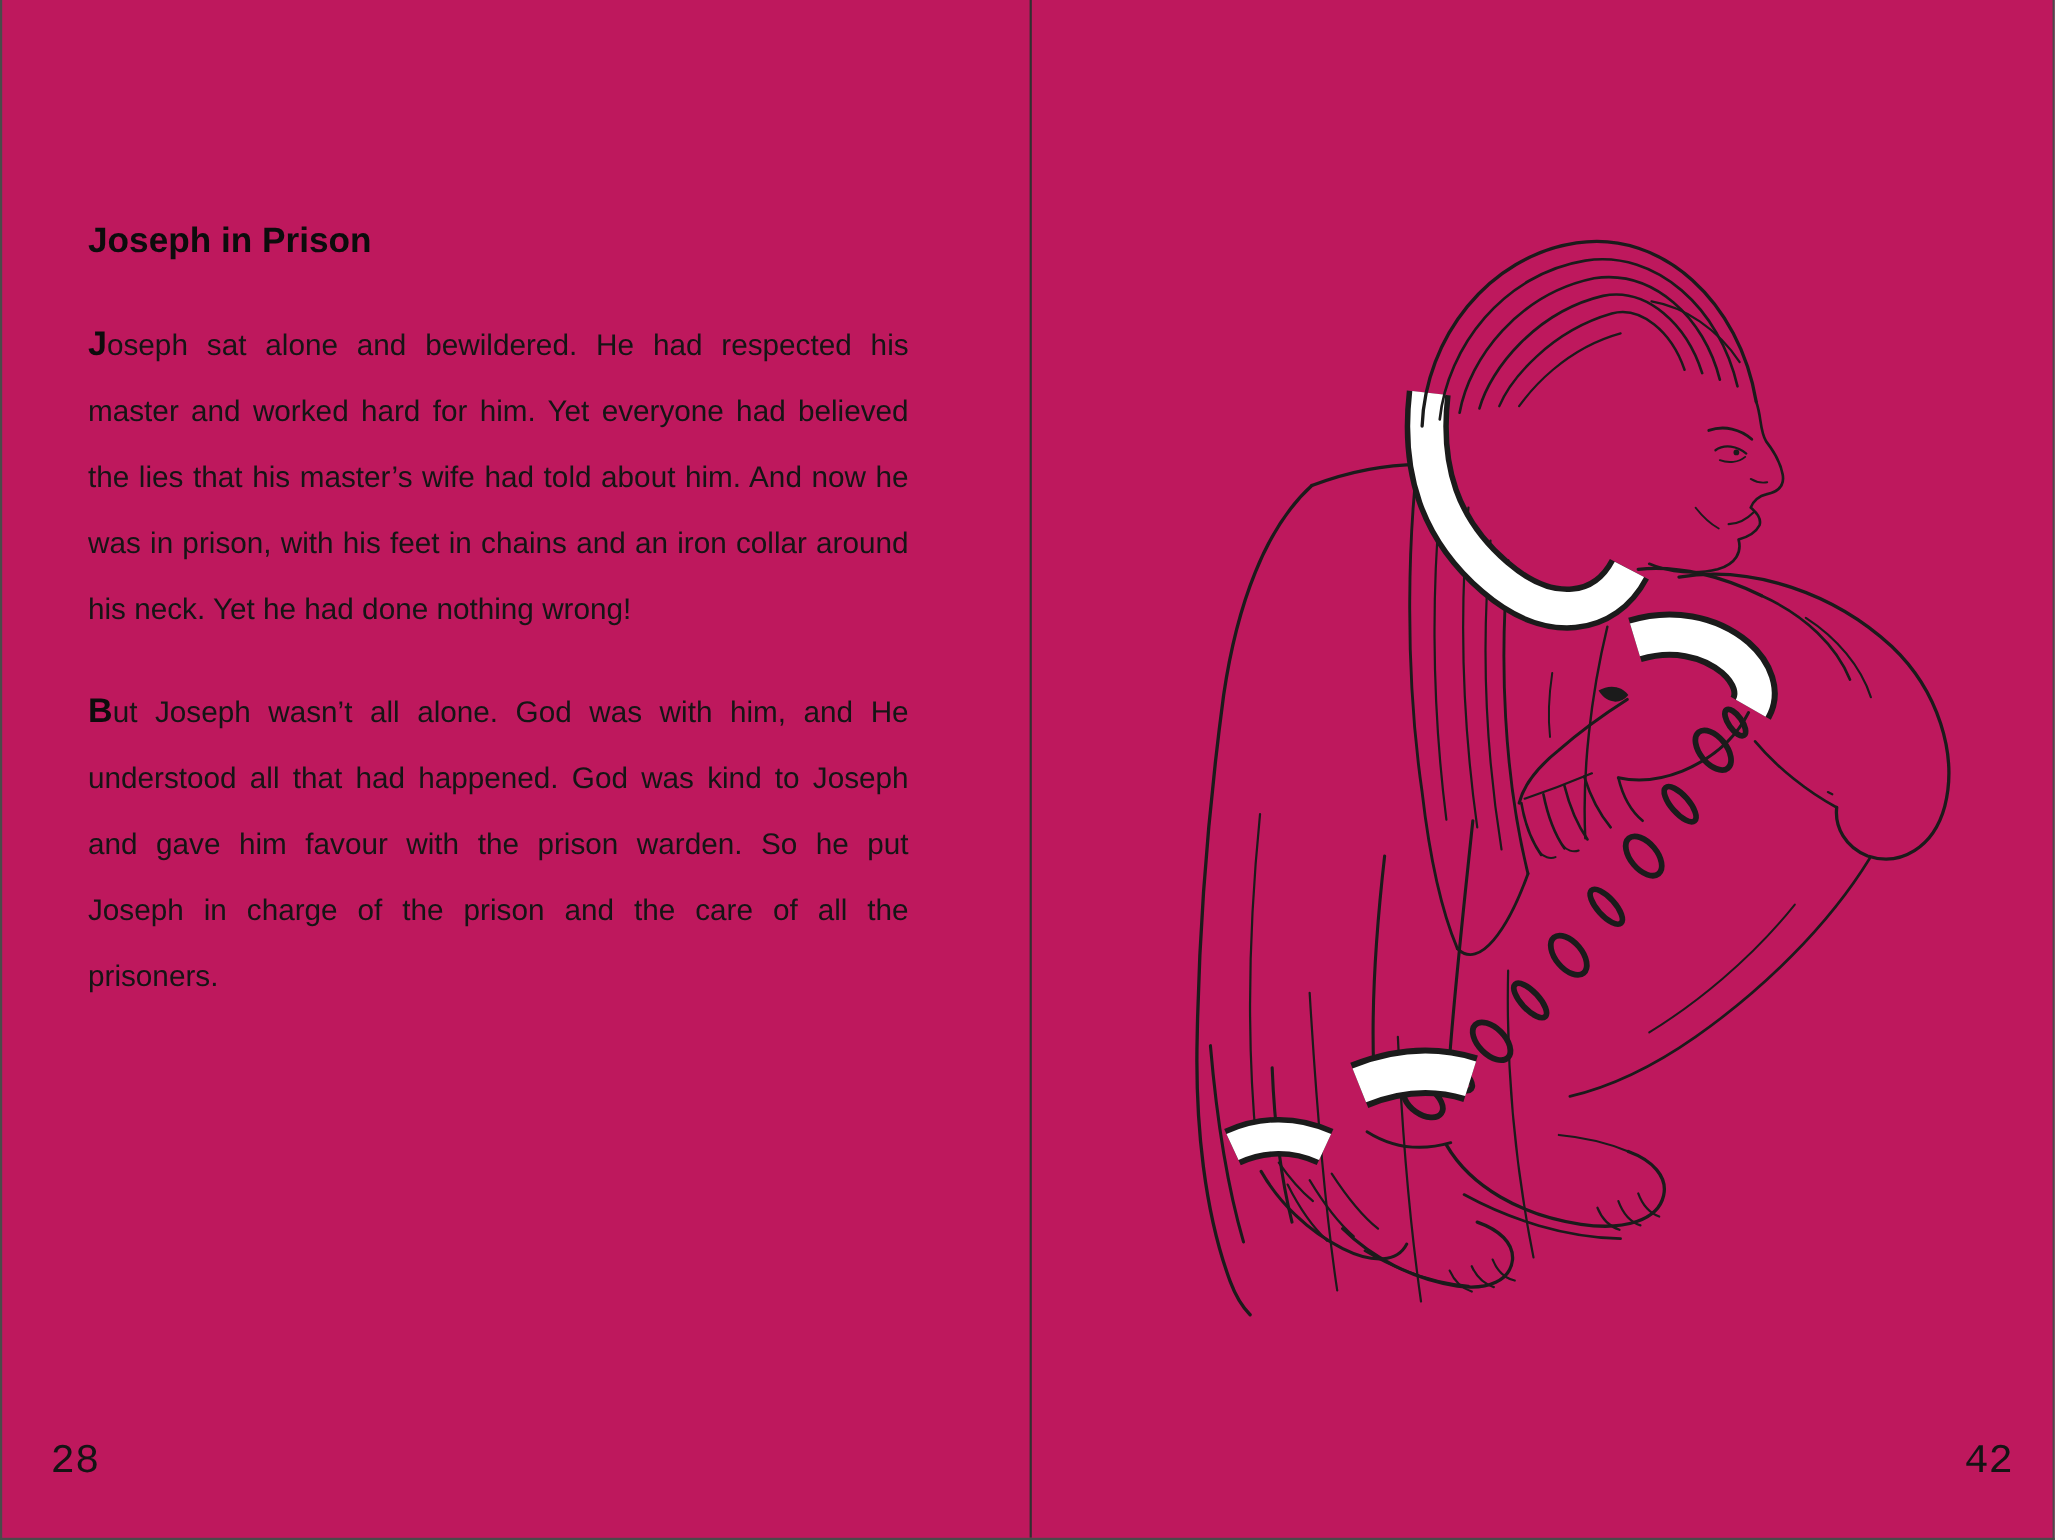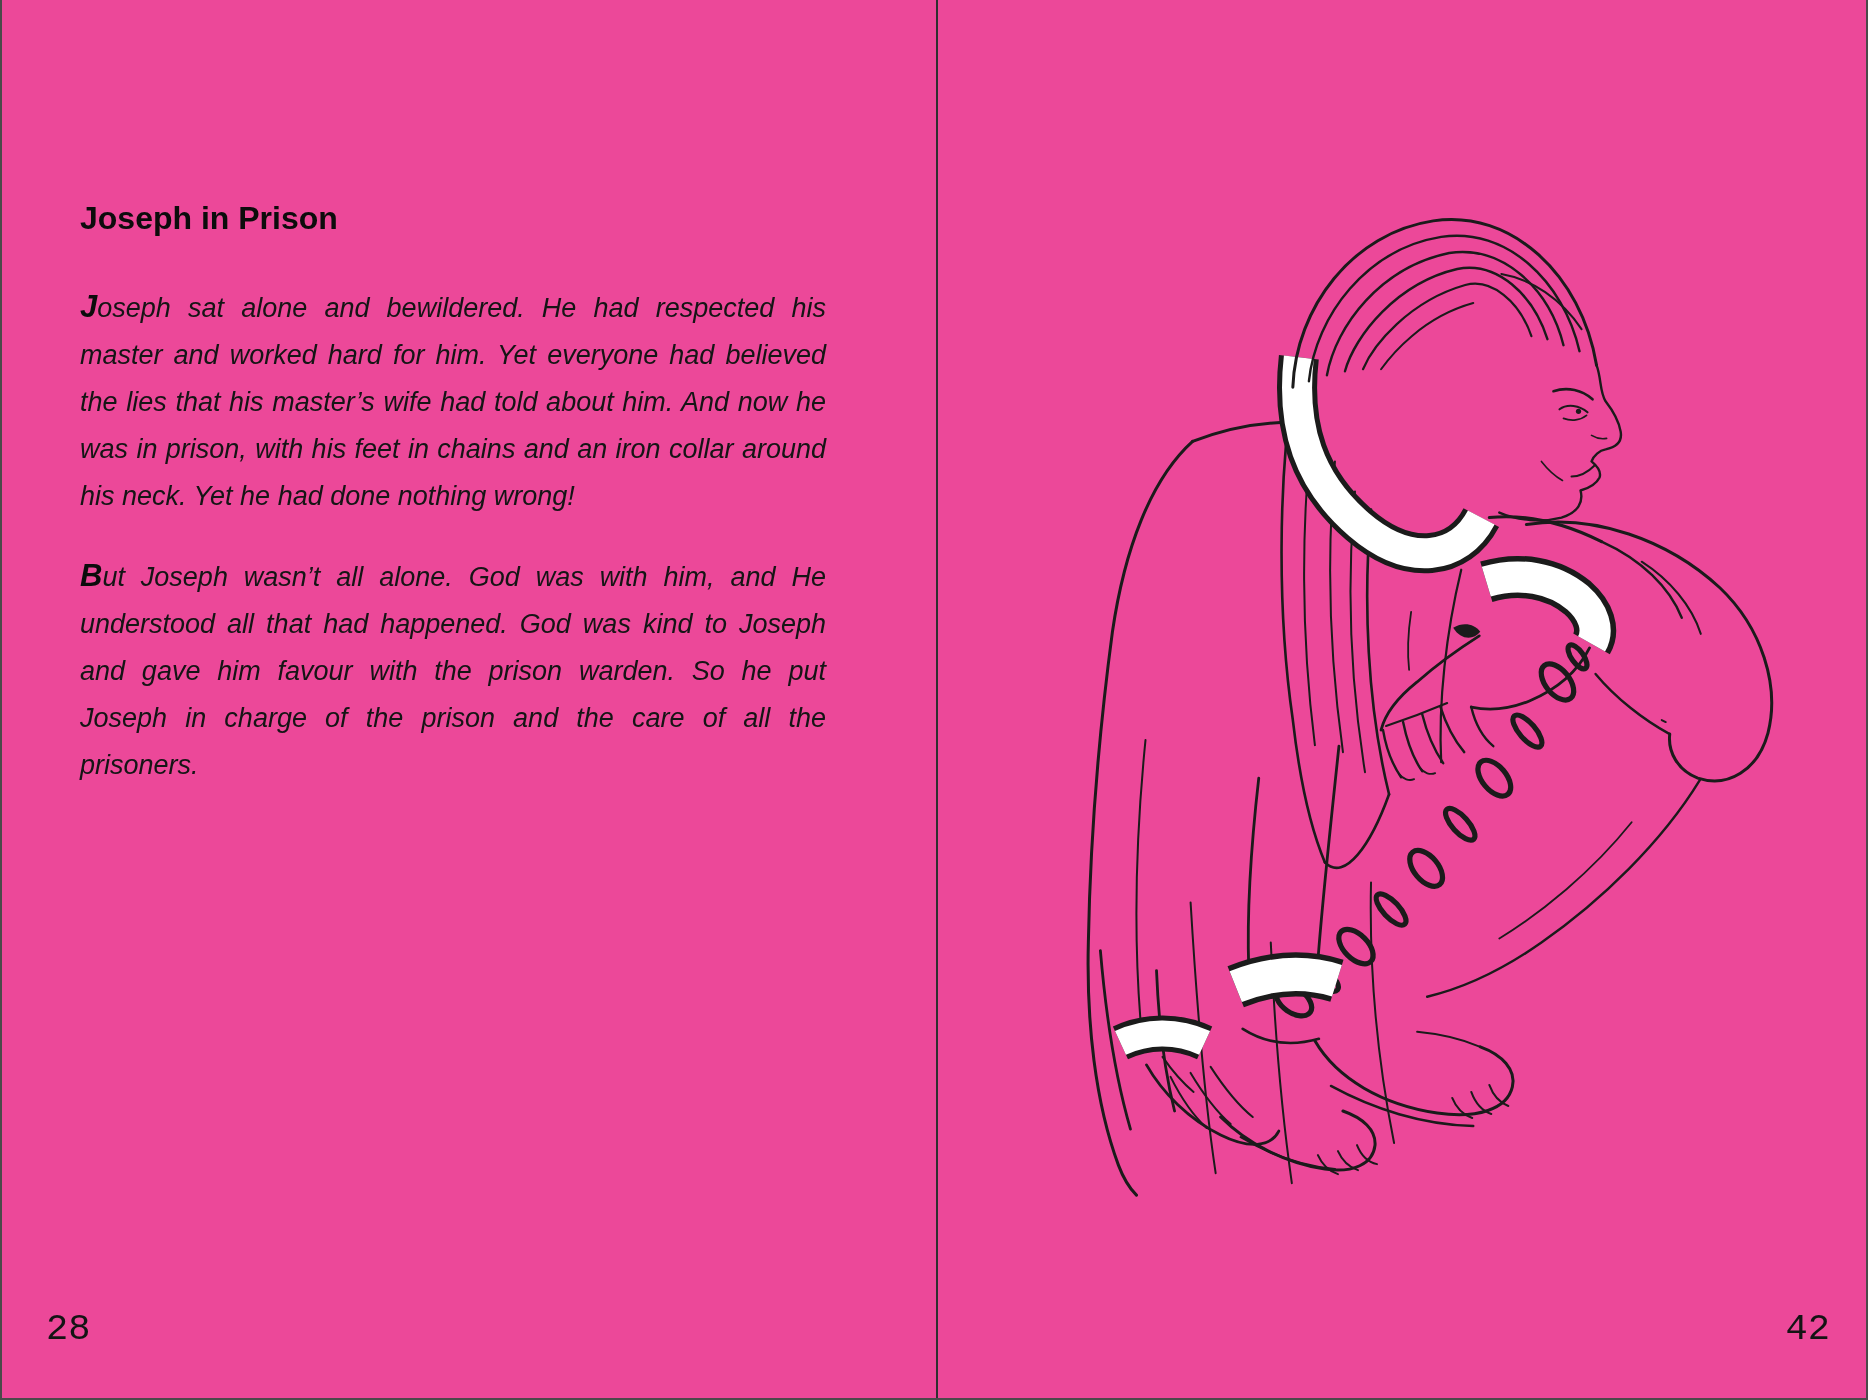--- a/index.html
+++ b/index.html
@@ -1,41 +1,41 @@
 <!DOCTYPE html>
 <html><head>
 <meta charset="utf-8">
 <style>
   html,body{margin:0;padding:0;background:#fff;}
   .spread{
     position:relative;
     width:1868px;height:1400px;
-    background:#ec4899;
+    background:#be185d;
     border-left:2px solid #4a4a4a;
     border-right:2px solid #4a4a4a;
     border-bottom:2px solid #4a4a4a;
     box-sizing:border-box;
     font-family:"Liberation Sans",sans-serif;
     color:#111;
     overflow:hidden;
   }
   .gutter{
     position:absolute;left:934px;top:0;bottom:0;width:2px;
     background:#303030;
   }
   .text-block{
     position:absolute;left:78px;top:200px;width:746px;
   }
   .title{
     font-size:32px;font-weight:700;letter-spacing:0px;
     margin:0 0 46px 0;color:#0c0c0c;
   }
   .para{
-    font-size:27px;line-height:47px;margin:0 0 32px 0;
-    text-align:justify;color:#151515;font-style:italic;
+    font-size:27px;line-height:60px;margin:0 0 32px 0;
+    text-align:justify;color:#151515;
   }
   .para .lead{
     font-weight:700;font-size:31px;color:#0c0c0c;
   }
   .pagenum{
     position:absolute;bottom:48px;
     font-family:Liberation Mono, monospace;
     font-size:37px;color:#141414;
   }
   .pagenum.left{left:44px;}

